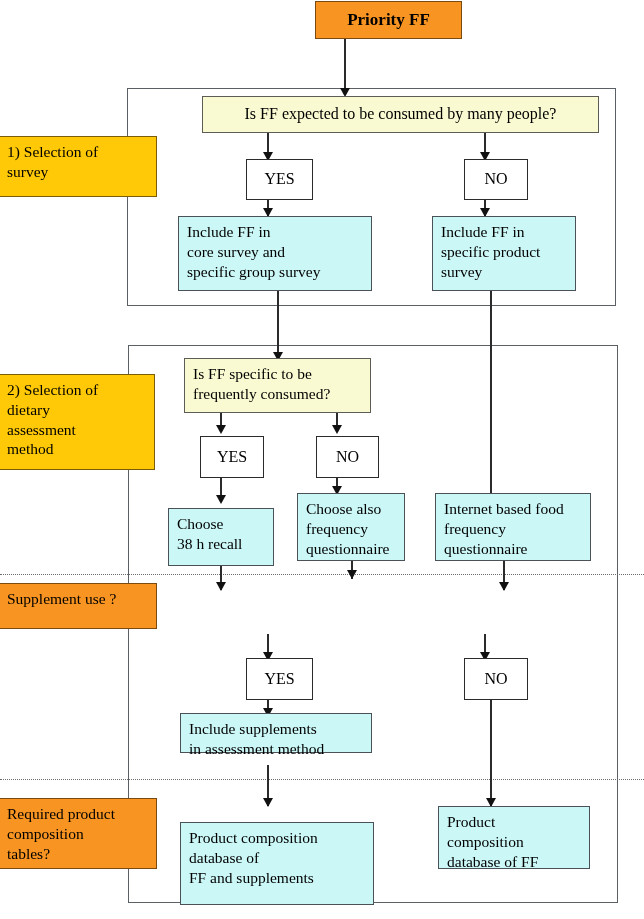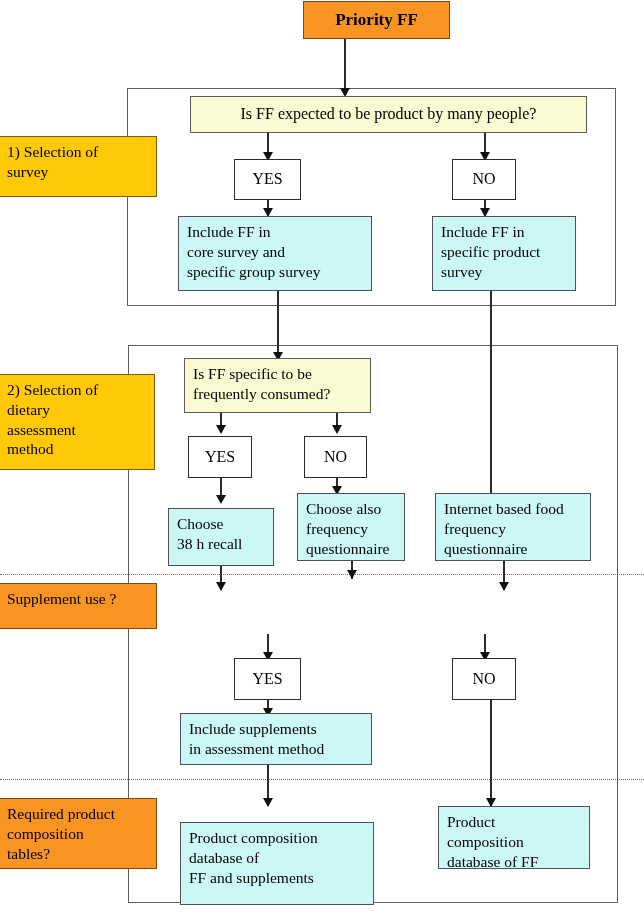--- a/index.html
+++ b/index.html
@@ -27,20 +27,21 @@
     line-height: 1.28;
     padding: 5px 8px;
     z-index: 5;
   }
   .node.center {
     display: flex;
     align-items: center;
     justify-content: center;
     text-align: center;
     padding: 2px 4px;
+    margin-left: 12px;
   }
   
   .n-orange  { background: #F89421; border-color: #7a4a10; }
   .n-gold    { background: #FFC907; border-color: #7a5d06; }
   .n-cream   { background: #FAFAD2; border-color: #5d5d55; }
   .n-cyan    { background: #CCF7F7; border-color: #4a5258; }
   .n-white   { background: #FFFFFF; border-color: #2b2b2b; }
 
   .title-node {
     font-weight: bold;
@@ -147,21 +148,21 @@
 dietary
 assessment
 method</div>
 
   <div class="node n-orange" style="left:-2px; top:583px; width:159px; height:46px; white-space:pre-line;">Supplement use ?</div>
 
   <div class="node n-orange" style="left:-2px; top:798px; width:159px; height:71px; white-space:pre-line;">Required product
 composition
 tables?</div>
 
-  <div class="node n-cream center" style="left:190px; top:96px; width:397px; height:37px; font-size:16px;">Is FF expected to be product by many people?</div>
+  <div class="node n-cream center" style="left:190px; top:96px; width:397px; height:37px; font-size:16px;">Is FF expected to be consumed by many people?</div>
 
   <div class="node n-white center" style="left:234px; top:159px; width:67px; height:41px; font-size:16px;">YES</div>
 
   <div class="node n-white center" style="left:452px; top:159px; width:64px; height:41px; font-size:16px;">NO</div>
 
   <div class="node n-cyan" style="left:178px; top:216px; width:194px; height:75px; white-space:pre-line;">Include FF in
 core survey and
 specific group survey</div>
 
   <div class="node n-cyan" style="left:432px; top:216px; width:144px; height:75px; white-space:pre-line;">Include FF in
@@ -184,21 +185,21 @@
 
   <div class="node n-cyan" style="left:435px; top:493px; width:156px; height:68px; white-space:pre-line;">Internet based food
 frequency
 questionnaire</div>
 
 
   <div class="node n-white center" style="left:234px; top:658px; width:67px; height:42px; font-size:16px;">YES</div>
 
   <div class="node n-white center" style="left:452px; top:658px; width:64px; height:42px; font-size:16px;">NO</div>
 
-  <div class="node n-cyan" style="left:180px; top:713px; width:192px; height:52px; white-space:pre-line;">Include supplements
+  <div class="node n-cyan" style="left:180px; top:713px; width:192px; height:40px; white-space:pre-line;">Include supplements
 in assessment method</div>
 
   <div class="node n-cyan" style="left:180px; top:806px; width:194px; height:83px; white-space:pre-line;margin-top:16px;">Product composition
 database of
 FF and supplements</div>
 
   <div class="node n-cyan" style="left:438px; top:806px; width:152px; height:63px; white-space:pre-line;">Product
 composition
 database of FF</div>
 

